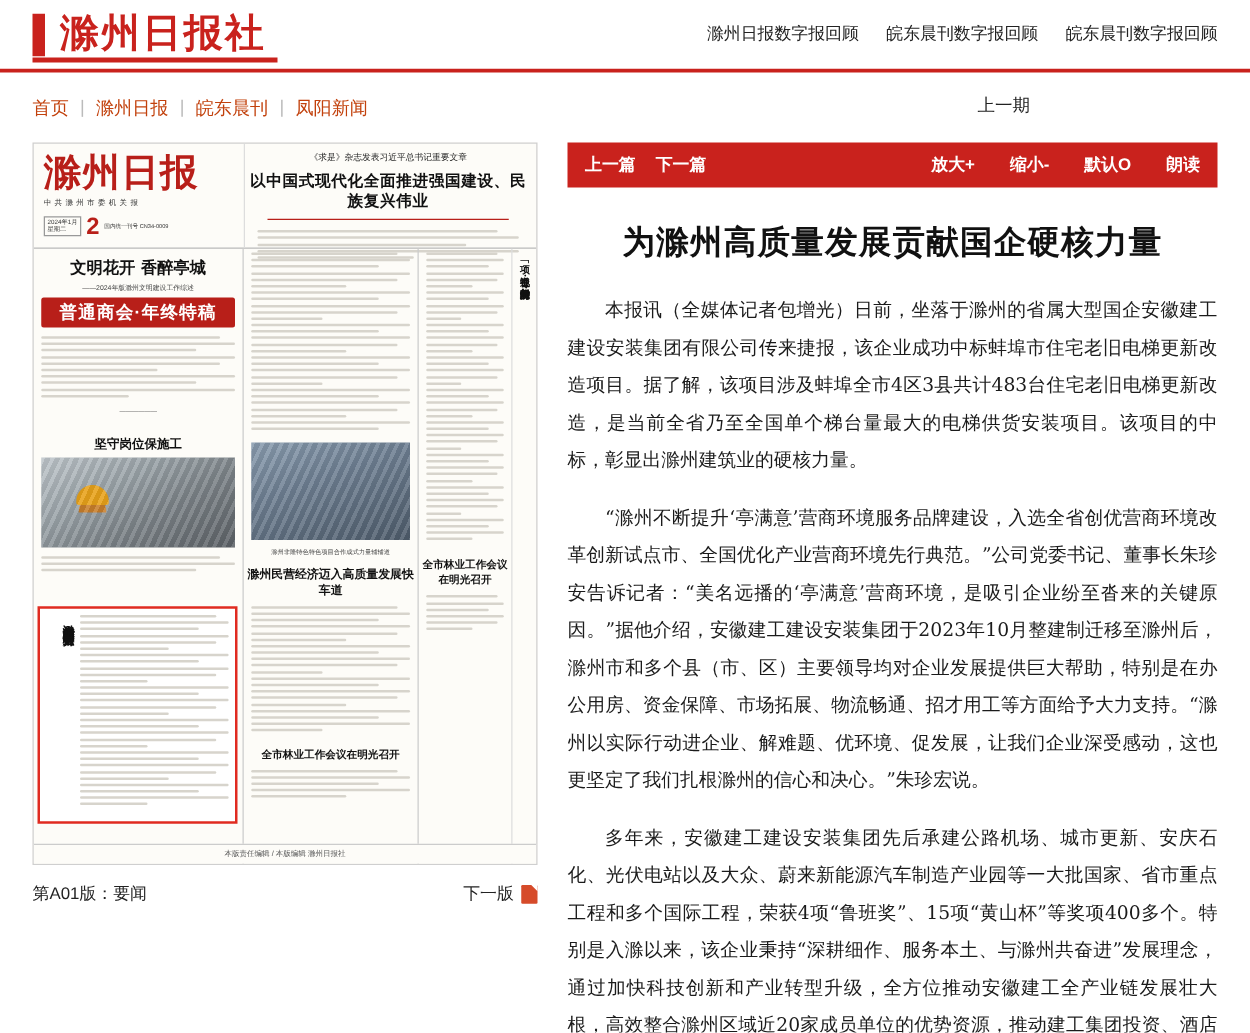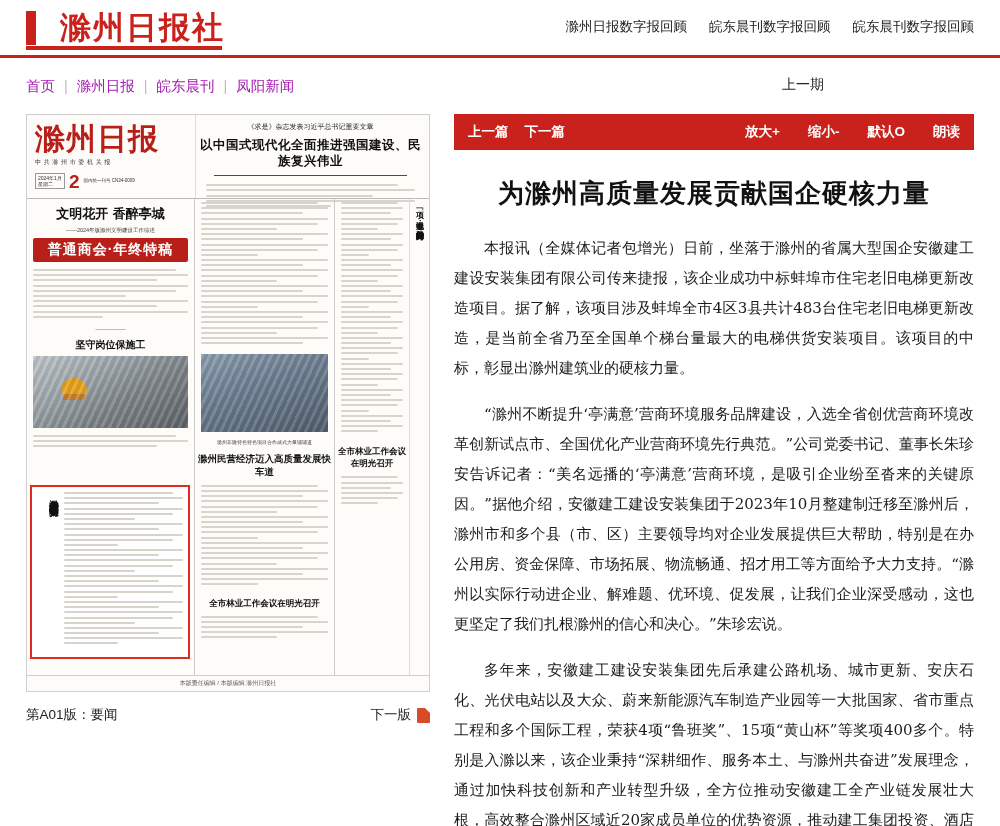--- a/index.html
+++ b/index.html
@@ -14,21 +14,21 @@
 
   
   .masthead {
     position: relative;
     height: 58px;
     border-bottom: 3px solid #c9221d;
     display: flex;
     align-items: center;
     padding: 0 26px;
   }
-  .logo-wrap { display: flex; align-items: flex-end; gap: 16px; }
+  .logo-wrap { display: flex; align-items: flex-end; gap: 4px; }
   .logo-bar {
     width: 10px; height: 34px; background: #c9221d; margin-right: 8px;
   }
   .logo-text {
     font-family: "DejaVu Serif", "Liberation Serif", serif;
     font-weight: bold;
     font-size: 31px;
     color: #c9221d;
     letter-spacing: 2px;
     line-height: 1;
@@ -56,21 +56,21 @@
     position: relative;
     height: 56px;
     display: flex;
     align-items: center;
     padding: 0 26px;
     font-size: 14.5px;
     color: #222;
   }
   .navrow .navitems { display: flex; align-items: center; }
   .navrow .navitems span.sep { color: #bbb; margin: 0 9px; }
-  .navrow .navitems a { color: #a21caf; text-decoration: none; cursor: pointer; }
+  .navrow .navitems a { color: #c2410c; text-decoration: none; cursor: pointer; }
   .prev-issue {
     position: absolute;
     left: 782px; top: 18px;
     font-size: 14px;
     color: #222;
     cursor: pointer;
   }
 
   
   .content {
@@ -401,21 +401,21 @@
                   <div class="line s80"></div>
                 <div class="line"></div>
                   <div class="line s92"></div>
                   <div class="line s60"></div>
                 <div class="line"></div>
                   <div class="line s80"></div>
                   <div class="line"></div>
                 <div class="line s45"></div>
               </div>
               <div style="font-size:5px;text-align:center;color:#555;margin:2px 0;">——————</div>
-              <div class="np-title-lg" style="font-size:10px;margin:6px 4px 4px;">坚守岗位保施工</div>
+              <div class="np-title-lg" style="font-size:10px;margin:16px 4px 4px;">坚守岗位保施工</div>
               <div class="photo constr" style="height:72px;margin:4px 6px;">
                 <div class="helmet"></div>
               </div>
               <div class="lines">
                 <div class="line s92"></div>
                   <div class="line"></div>
                   <div class="line s80"></div>
               </div>
 
               <div class="highlight-box">

